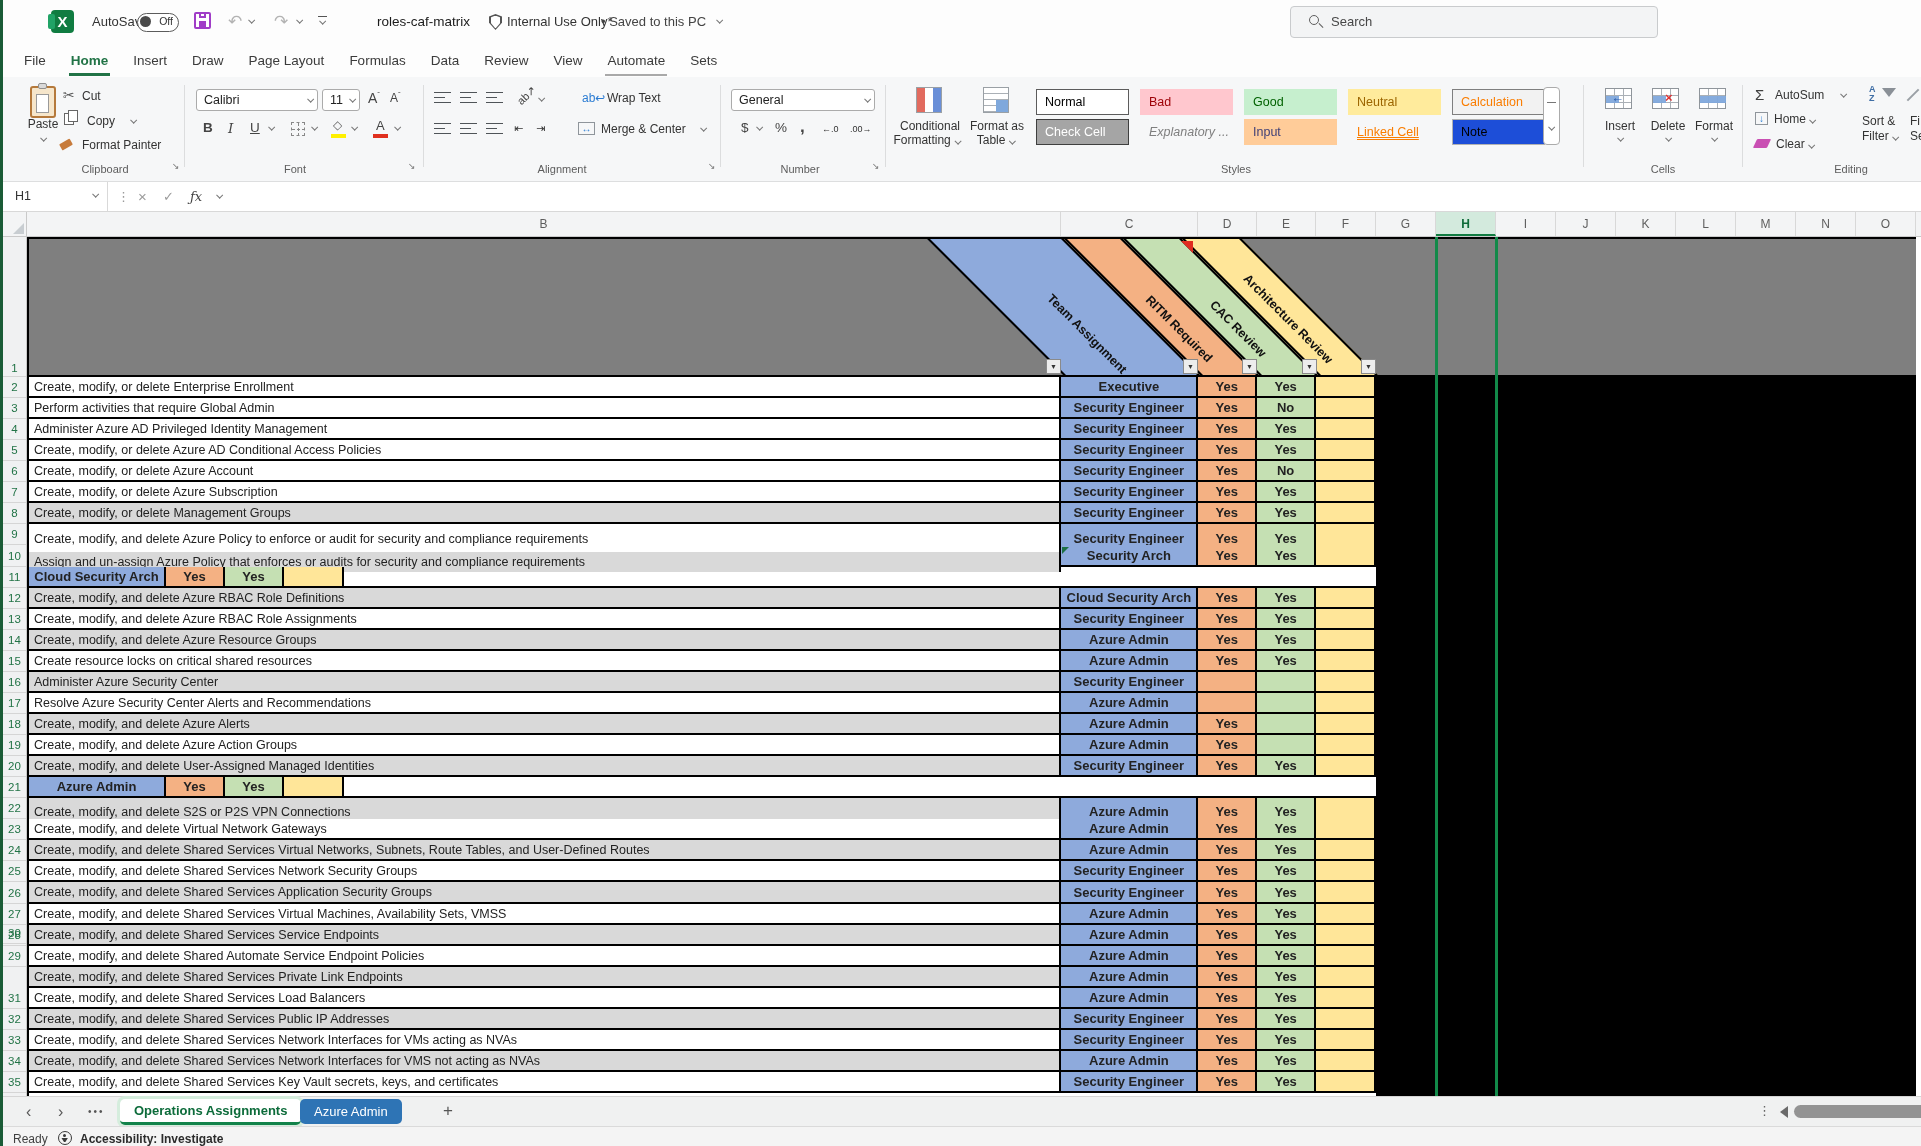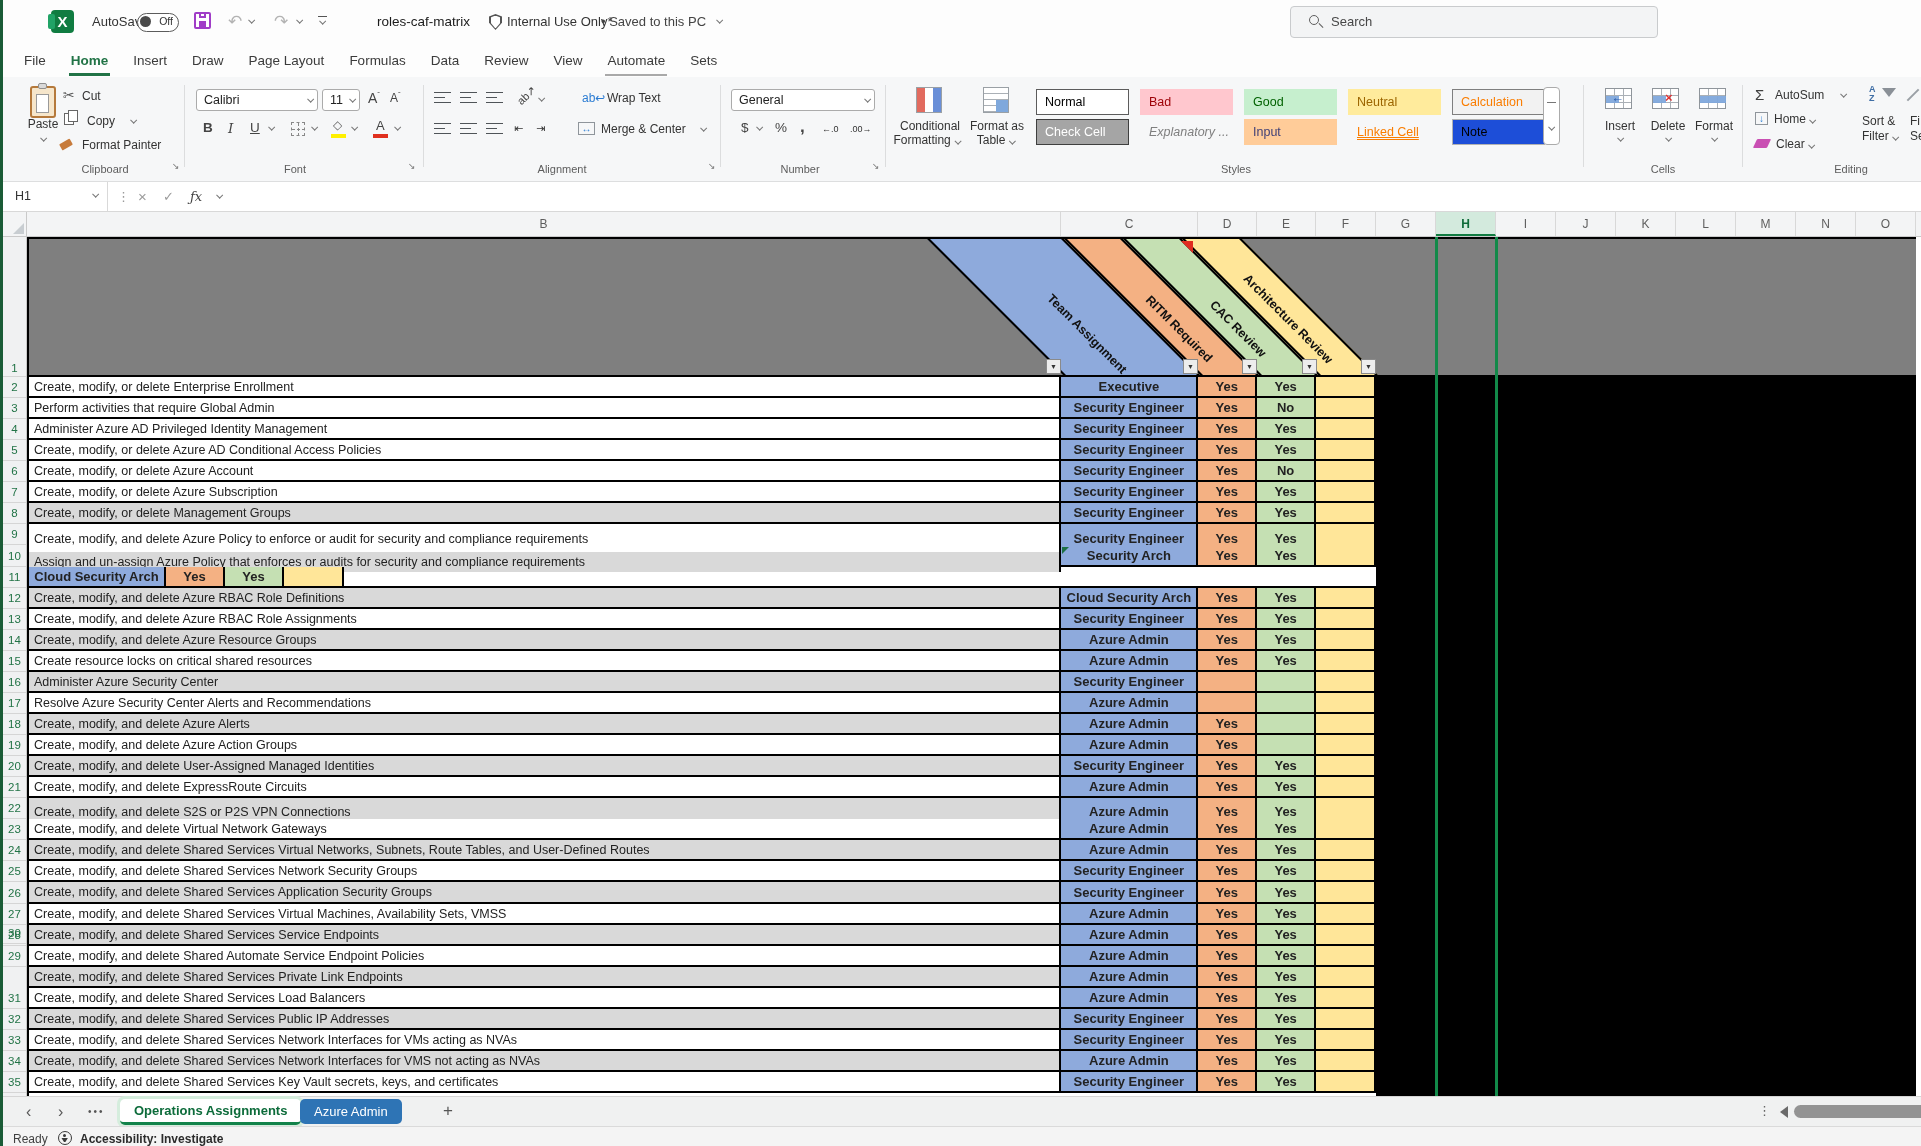--- a/index.html
+++ b/index.html
@@ -590,21 +590,20 @@
           <div class="gcell cF"></div>
         </div>
         <div class="grow" style="top: 519px; height: 21px;">
           <div class="gcell cB" style="background: rgb(217, 217, 217);">Create, modify, and delete User-Assigned Managed Identities</div>
           <div class="gcell cC">Security Engineer</div>
           <div class="gcell cD">Yes</div>
           <div class="gcell cE">Yes</div>
           <div class="gcell cF"></div>
         </div>
         <div class="grow" style="top: 540px; height: 21px;">
-          <div class="gcell cB" style="background: rgb(255, 255, 255);">Create, modify, and delete ExpressRoute Circuits</div>
           <div class="gcell cC">Azure Admin</div>
           <div class="gcell cD">Yes</div>
           <div class="gcell cE">Yes</div>
           <div class="gcell cF"></div>
         </div>
         <div class="grow" style="top: 561px; height: 29px;">
           <div class="gcell cB" style="background: rgb(217, 217, 217);">Create, modify, and delete S2S or P2S VPN Connections</div>
           <div class="gcell cC">Azure Admin</div>
           <div class="gcell cD">Yes</div>
           <div class="gcell cE">Yes</div>

